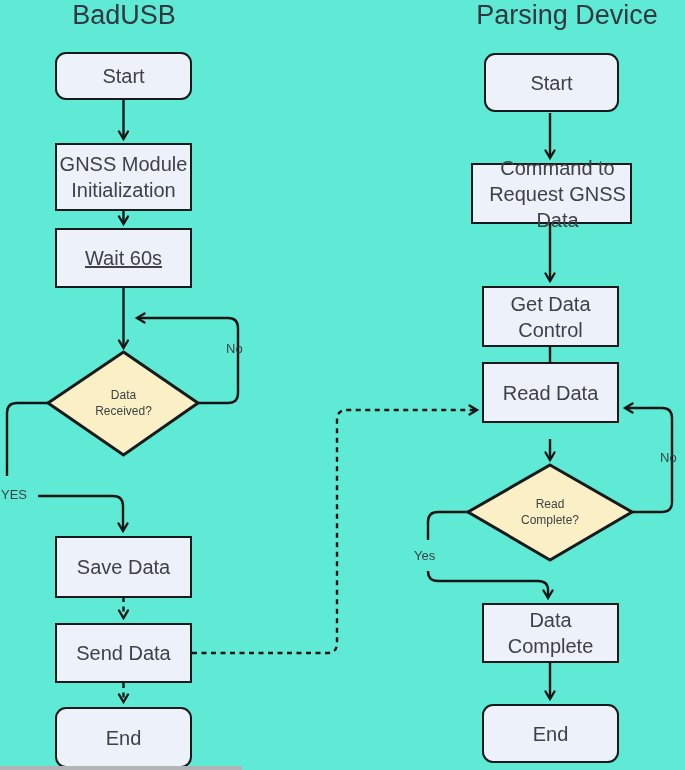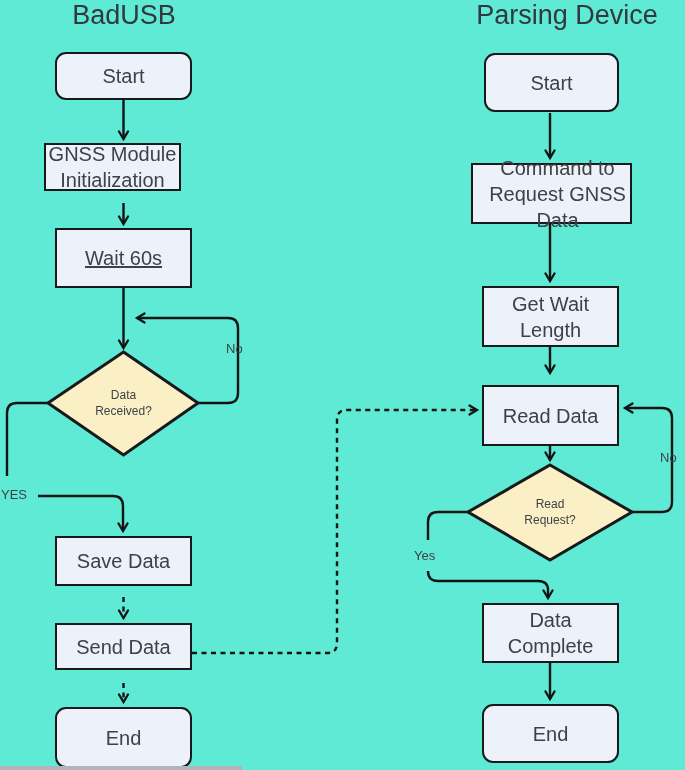--- a/index.html
+++ b/index.html
@@ -115,36 +115,36 @@
     <path class="edge" d="M550,663 L550,699" marker-end="url(#arrowV)"></path>
 
     <polygon class="decision-shape" points="123.5,352 198,403 123.5,455 48,403"></polygon>
     <polygon class="decision-shape" points="550,465 632,512 550,560 468,512"></polygon>
   </svg>
 
   <div class="col-title" style="left:124px;">BadUSB</div>
   <div class="col-title" style="left:567px;">Parsing Device</div>
 
   <div class="node rounded" style="left:55px; top:52px; width:137px; height:48px;">Start</div>
-  <div class="node" style="left:44px; top:143px; width:137px; height:48px;">GNSS Module
+  <div class="node" style="left:55px; top:143px; width:137px; height:68px;">GNSS Module
 Initialization</div>
   <div class="node" style="left:55px; top:228px; width:137px; height:60px;text-decoration:underline;">Wait 60s</div>
   <div class="decision-label" style="left:73px; top:376px; width:101px; height:55px;">Data
 Received?</div>
-  <div class="node" style="left:55px; top:536px; width:137px; height:50px;">Save Data</div>
-  <div class="node" style="left:55px; top:623px; width:137px; height:47px;">Send Data</div>
+  <div class="node" style="left:55px; top:536px; width:137px; height:62px;">Save Data</div>
+  <div class="node" style="left:55px; top:623px; width:137px; height:60px;">Send Data</div>
   <div class="node rounded" style="left:55px; top:707px; width:137px; height:61px;">End</div>
 
   <div class="node rounded" style="left:484px; top:53px; width:135px; height:59px;">Start</div>
   <div class="node" style="left:471px; top:163px; width:161px; height:61px;padding-left:12px;">Command to
 Request GNSS Data</div>
-  <div class="node" style="left:482px; top:286px; width:137px; height:61px;">Get Wait Length</div>
-  <div class="node" style="left:482px; top:385px; width:137px; height:61px;">Read Data</div>
+  <div class="node" style="left:482px; top:286px; width:137px; height:61px;">Get Data Control</div>
+  <div class="node" style="left:482px; top:362px; width:137px; height:61px;">Read Data</div>
   <div class="decision-label" style="left:500px; top:487px; width:100px; height:51px;">Read
-Request?</div>
+Complete?</div>
   <div class="node" style="left:482px; top:603px; width:137px; height:60px;">Data Complete</div>
   <div class="node rounded" style="left:482px; top:704px; width:137px; height:59px;">End</div>
 
   <div class="edge-label" style="left:226px; top:341px;">No</div>
   <div class="edge-label" style="left:1px; top:487px;">YES</div>
   <div class="edge-label" style="left:660px; top:450px;">No</div>
   <div class="edge-label" style="left:414px; top:548px;">Yes</div>
 
   <div class="bottom-artifact"></div>
 

